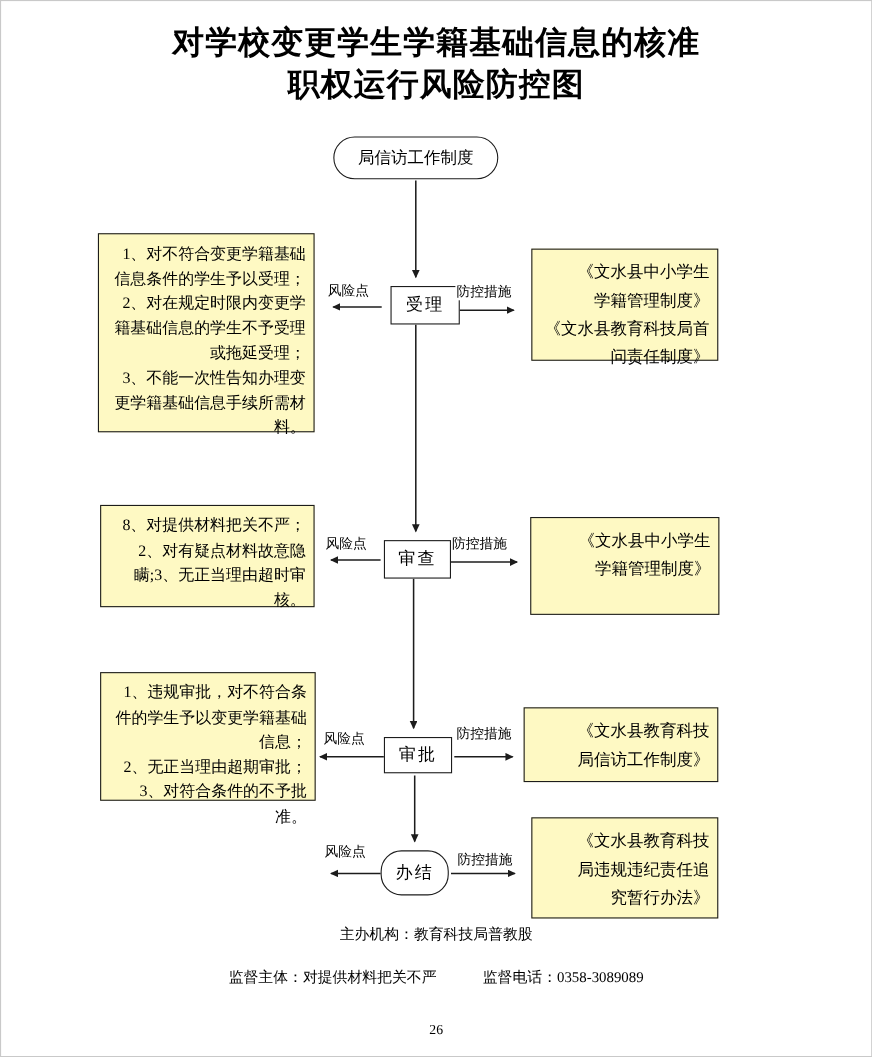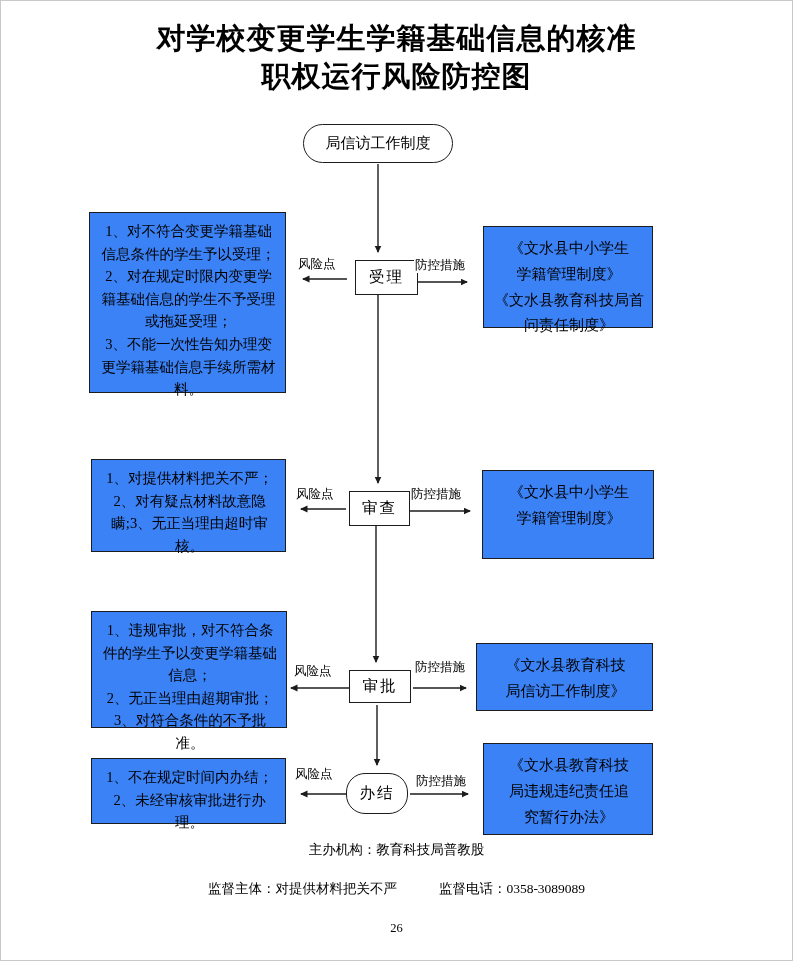--- a/index.html
+++ b/index.html
@@ -47,26 +47,26 @@
     display: flex;
     align-items: center;
     justify-content: center;
     font-size: 15.5px;
     letter-spacing: 2px;
     z-index: 2;
   }
 
   .text-box {
     border: 1.6px solid #1c1c1c;
-    background: #3b82f6;
+    background: #fef9c3;
     font-size: 14.5px;
     line-height: 1.56;
     padding: 7px 7px 4px 9px;
     white-space: pre-line;
-    text-align: center;
+    text-align: right;
     z-index: 2;
   }
 
   .measure-box {
     line-height: 1.72;
     font-size: 15px;
     padding-top: 9px;
   }
 
   .arrow-label {
@@ -87,20 +87,21 @@
     text-align: center;
     font-size: 13.5px;
   }
   .footer-line .seg { display: inline-block; }
   .footer-line .gap { display: inline-block; width: 42px; }
 
   .page-number {
     left: 0; right: 0;
     text-align: center;
     font-size: 12.5px;
+    margin-top: 8px;
   }
 </style>
 </head>
 <body>
 
 <div class="page">
 
   <div class="abs title" style="top:56px;">职权运行风险防控图</div>
   <div class="abs title" style="top:18px;">对学校变更学生学籍基础信息的核准</div>
 
@@ -134,39 +135,37 @@
   <div class="abs text-box" style="left:88px; top:211px; width:197px; height:181px;">1、对不符合变更学籍基础信息条件的学生予以受理；2、对在规定时限内变更学籍基础信息的学生不予受理或拖延受理；
 3、不能一次性告知办理变更学籍基础信息手续所需材料。</div>
   <div class="abs arrow-label" style="left:296px; top:257px;">风险点</div>
   <div class="abs step-box" style="left:346px; top:259px; width:63px; height:35px;margin-left:8px;">受理</div>
   <div class="abs arrow-label" style="left:413px; top:258px;">防控措施</div>
   <div class="abs text-box measure-box" style="left:482px; top:225px; width:170px; height:102px;">《文水县中小学生
 学籍管理制度》
 《文水县教育科技局首
 问责任制度》</div>
 
-  <div class="abs text-box" style="left:90px; top:458px; width:195px; height:93px;">1、对提供材料把关不严；
+  <div class="abs text-box" style="left:90px; top:458px; width:195px; height:93px;">8、对提供材料把关不严；
 2、对有疑点材料故意隐瞒;3、无正当理由超时审核。</div>
   <div class="abs arrow-label" style="left:294px; top:487px;">风险点</div>
   <div class="abs step-box" style="left:338px; top:490px; width:61px; height:35px;margin-left:10px;">审查</div>
   <div class="abs arrow-label" style="left:409px; top:487px;">防控措施</div>
   <div class="abs text-box measure-box" style="left:481px; top:469px; width:172px; height:89px;">《文水县中小学生
 学籍管理制度》</div>
 
   <div class="abs text-box" style="left:90px; top:610px; width:196px; height:117px;">1、违规审批，对不符合条件的学生予以变更学籍基础信息；
 2、无正当理由超期审批；
 3、对符合条件的不予批准。</div>
   <div class="abs arrow-label" style="left:292px; top:664px;">风险点</div>
   <div class="abs step-box" style="left:348px; top:669px; width:62px; height:33px;">审批</div>
   <div class="abs arrow-label" style="left:413px; top:660px;">防控措施</div>
   <div class="abs text-box measure-box" style="left:475px; top:642px; width:177px; height:68px;">《文水县教育科技
 局信访工作制度》</div>
 
-  <div class="abs text-box" style="left:90px; top:757px; width:195px; height:66px;">1、不在规定时间内办结；
-2、未经审核审批进行办理。</div>
   <div class="abs arrow-label" style="left:293px; top:767px;">风险点</div>
   <div class="abs terminator" style="left:345px; top:772px; width:62px; height:41px; border-radius:19px; font-size:15.5px; letter-spacing:2px; z-index:2;">办结</div>
   <div class="abs arrow-label" style="left:414px; top:774px;">防控措施</div>
   <div class="abs text-box measure-box" style="left:482px; top:742px; width:170px; height:92px;">《文水县教育科技
 局违规违纪责任追
 究暂行办法》</div>
 
   <div class="abs footer-line" style="top:840px;">
     <span class="seg">主办机构：教育科技局普教股</span>
   </div>

